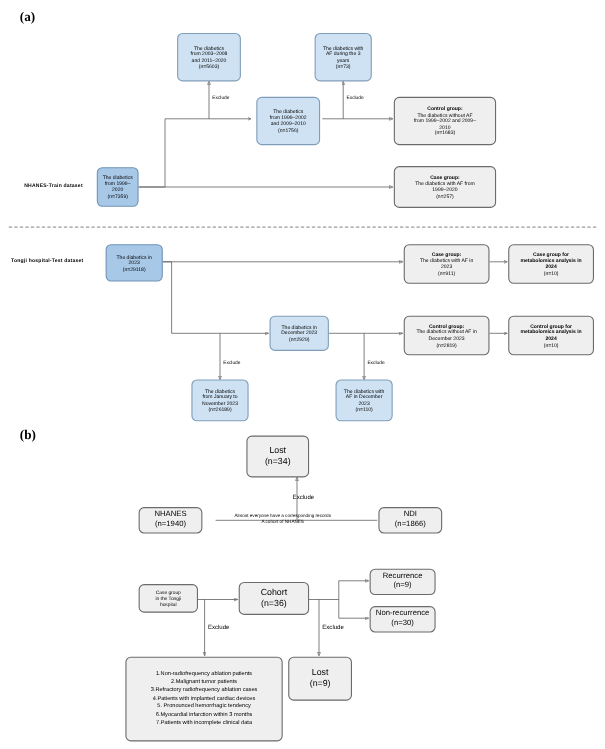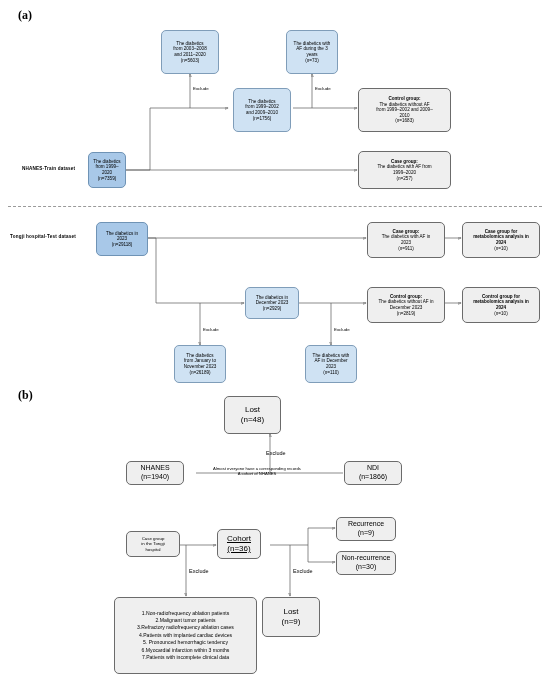--- a/index.html
+++ b/index.html
@@ -201,21 +201,21 @@
     <div>(n=110)</div>
   </div>
 
   <div class="edge-label" style="left:203px;top:327px;">Exclude</div>
   <div class="edge-label" style="left:334px;top:327px;">Exclude</div>
 
   <div class="panel-label" style="left:18px;top:388px;">(b)</div>
 
   <div class="node grey" style="left:224px;top:396px;width:57px;height:38px;font-size:8px;">
     <div>Lost</div>
-    <div>(n=48)</div>
+    <div>(n=34)</div>
   </div>
 
   <div class="node grey" style="left:126px;top:461px;width:58px;height:24px;font-size:7px;">
     <div>NHANES</div>
     <div>(n=1940)</div>
   </div>
 
   <div class="node grey" style="left:344px;top:461px;width:58px;height:24px;font-size:7px;">
     <div>NDI</div>
     <div>(n=1866)</div>
@@ -227,21 +227,21 @@
     <div>Almost everyone have a corresponding records</div>
     <div>A cohort of NHANES</div>
   </div>
 
   <div class="node grey" style="left:126px;top:531px;width:54px;height:26px;font-size:4.4px;">
     <div>Case group</div>
     <div>in the Tongji</div>
     <div>hospital</div>
   </div>
 
-  <div class="node grey" style="left:217px;top:529px;width:44px;height:30px;font-size:8px;text-decoration:underline;">
+  <div class="node grey" style="left:217px;top:529px;width:64px;height:30px;font-size:8px;">
     <div>Cohort</div>
     <div>(n=36)</div>
   </div>
 
   <div class="node grey" style="left:336px;top:517px;width:60px;height:23px;font-size:7px;">
     <div>Recurrence</div>
     <div>(n=9)</div>
   </div>
 
   <div class="node grey" style="left:336px;top:551px;width:60px;height:23px;font-size:7px;">

